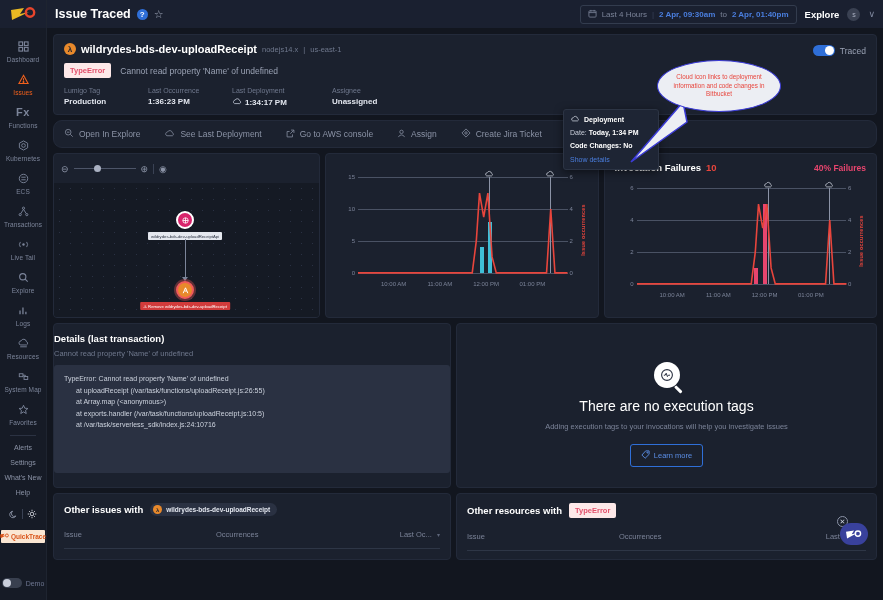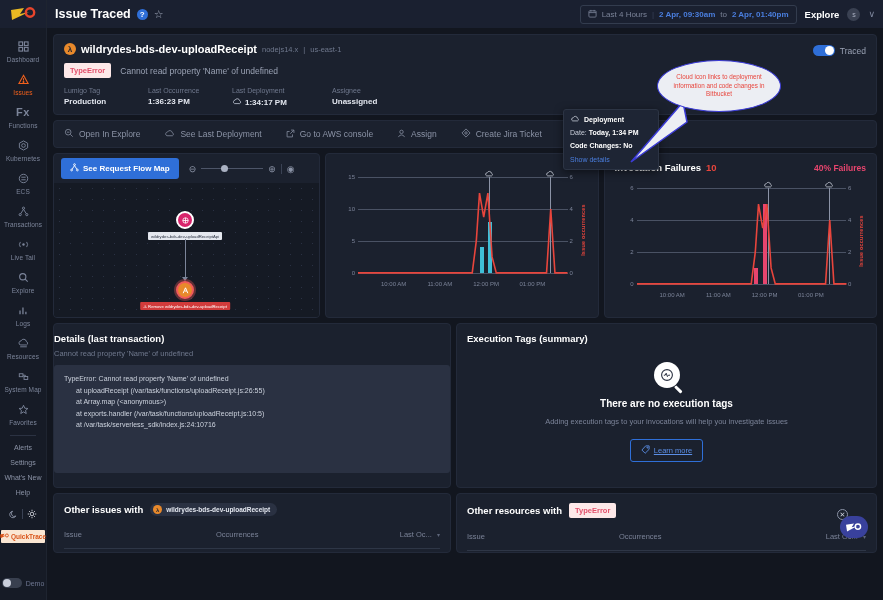--- a/index.html
+++ b/index.html
@@ -102,21 +102,21 @@
   .err-msg { font-size:8.5px; color:#9aa2b4; }
 
   .meta-row { display:flex; gap:12px; margin-top:9px; }
   .meta-col { min-width: 72px; }
   .meta-col.wide { min-width: 88px; }
   .meta-k { font-size:7px; color:#6f788d; }
   .meta-v { font-size:8px; color:#e3e7ef; font-weight:bold; margin-top:3px;
      display:flex; align-items:center; gap:3px; }
 
   
-  .actions { margin-top:5px; padding: 7px 10px; display:flex; align-items:center; gap: 0; }
+  .actions { margin-top:5px; padding: 7px 10px; display:flex; align-items:center; gap: 0; border-radius: 9px; }
   .action { display:flex; align-items:center; gap:5px; font-size:8.5px; color:#8b93a6; cursor:pointer; padding-right:24px;}
   .action svg { opacity:.85; }
 
   
   .row-charts { margin-top:5px; display:flex; gap:5px; height:165px; }
   .flow-panel { width: 267px; flex:0 0 267px; position:relative; overflow:hidden; }
   .flow-top { height:29px; display:flex; align-items:center; padding:0 7px; gap: 10px; }
   .flow-btn { background:#2f6fd8; color:#fff; font-size:8px; font-weight:bold; border:none;
     border-radius:3px; padding: 5px 9px; display:flex; align-items:center; gap:4px; cursor:pointer; }
   .zoom-ctrl { display:flex; align-items:center; gap:5px; color:#8b93a6; font-size:9px; }
@@ -168,28 +168,28 @@
   .trace-box { margin-top:7px; background:#2a3142; border-radius:3px; padding:8px 10px; height:108px; }
   .trace-line { font-size:7px; color:#cdd3de; line-height:1.65; white-space:nowrap; }
   .trace-line.indent { padding-left:12px; }
 
   .tags-panel { flex:1 1 0; padding: 9px 10px; position:relative; }
   .tags-empty { position:absolute; left:0; right:0; top:38px; text-align:center; }
   .mag-icon { width:26px;height:26px;border-radius:50%;background:#fff; display:inline-flex;
      align-items:center;justify-content:center; position:relative; }
   .mag-icon::after { content:""; position:absolute; right:-3px; bottom:-2px; width:9px;height:2.5px;
      background:#fff; transform:rotate(45deg); border-radius:1px;}
-  .tags-h { font-size:10px; font-weight:bold; color:#fff; margin-top:10px; }
+  .tags-h { font-size:14px; font-weight:normal; color:#fff; margin-top:10px; }
   .tags-p { font-size:7.5px; color:#7b8398; margin-top:8px; }
   .learn-btn { margin-top:13px; display:inline-flex; align-items:center; gap:4px;
      border:1px solid #2f6fd8; color:#5b8ee6; background:transparent; border-radius:3px;
-     font-size:7.5px; padding:5px 10px; cursor:pointer;text-decoration:underline;}
-
-  
-  .row-bottom { margin-top:5px; display:flex; gap:5px; height:60px; }
+     font-size:7.5px; padding:5px 10px; cursor:pointer;}
+
+  
+  .row-bottom { margin-top:5px; display:flex; gap:5px; height:67px; }
   .bottom-panel { padding: 9px 10px 0; }
   .bottom-panel.left { flex:0 0 398px; }
   .bottom-panel.right { flex:1 1 0; position:relative;}
   .bh { display:flex; align-items:center; gap:7px; }
   .bh-title { font-size:9.5px; font-weight:bold; color:#fff; }
   .chip { background:#2a3142; border-radius:11px; padding:2px 7px 2px 3px;
      display:flex; align-items:center; gap:4px; font-size:6.5px; color:#e3e7ef; font-weight:bold;}
   .chip .aws-badge { width:9px;height:9px;font-size:6px; }
   .thead { display:flex; margin-top:14px; padding-bottom:9px; border-bottom:1px solid #2e3646; }
   .th { font-size:7.5px; color:#7b8398; }
@@ -496,30 +496,20 @@
                 <path d="M1.4 2.6v2.6h2.6"></path>
             </svg></span>
           <span>Show Returns</span>
         </div>
       </div>
 
       <div class="row-charts">
 
         <div class="panel flow-panel">
           <div class="flow-top">
-            <button class="flow-btn">
-              <span>
-                <svg width="9" height="9" viewBox="0 0 10 10" fill="none" stroke="#fff" stroke-width="1">
-                  <circle cx="5" cy="1.8" r="1"></circle>
-                    <circle cx="1.8" cy="7.8" r="1"></circle>
-                    <circle cx="8.2" cy="7.8" r="1"></circle>
-                  <path d="M5 2.8 L2.4 6.9M5 2.8 L7.6 6.9"></path>
-                </svg></span>
-              <span>See Request Flow Map</span>
-            </button>
             <div class="zoom-ctrl">
               <span>⊖</span>
               <span class="zoom-slider">
                 <span class="zoom-knob"></span>
               </span>
               <span>⊕</span>
               <span class="zoom-div"></span>
               <span>◉</span>
             </div>
           </div>
@@ -637,21 +627,20 @@
           <div class="trace-box">
             <div class="trace-line">TypeError: Cannot read property 'Name' of undefined</div>
             <div class="trace-line indent">at uploadReceipt (/var/task/functions/uploadReceipt.js:26:55)</div>
             <div class="trace-line indent">at Array.map (&lt;anonymous&gt;)</div>
             <div class="trace-line indent">at exports.handler (/var/task/functions/uploadReceipt.js:10:5)</div>
             <div class="trace-line indent">at /var/task/serverless_sdk/index.js:24:10716</div>
           </div>
         </div>
 
         <div class="panel tags-panel">
-          <div class="panel-title">Execution Tags (summary)</div>
           <div class="tags-empty">
             <span class="mag-icon">
               <svg width="14" height="14" viewBox="0 0 14 14" fill="none" stroke="#2b3242" stroke-width="1.1">
                 <circle cx="7" cy="7" r="5.4"></circle>
                 <path d="M3.8 7.2h1.4l1-2 1.2 3.4 1-1.4h1.6" stroke-width="1"></path>
               </svg>
             </span>
             <div class="tags-h">There are no execution tags</div>
             <div class="tags-p">Adding execution tags to your invocations will help you investigate issues</div>
             <button class="learn-btn">

